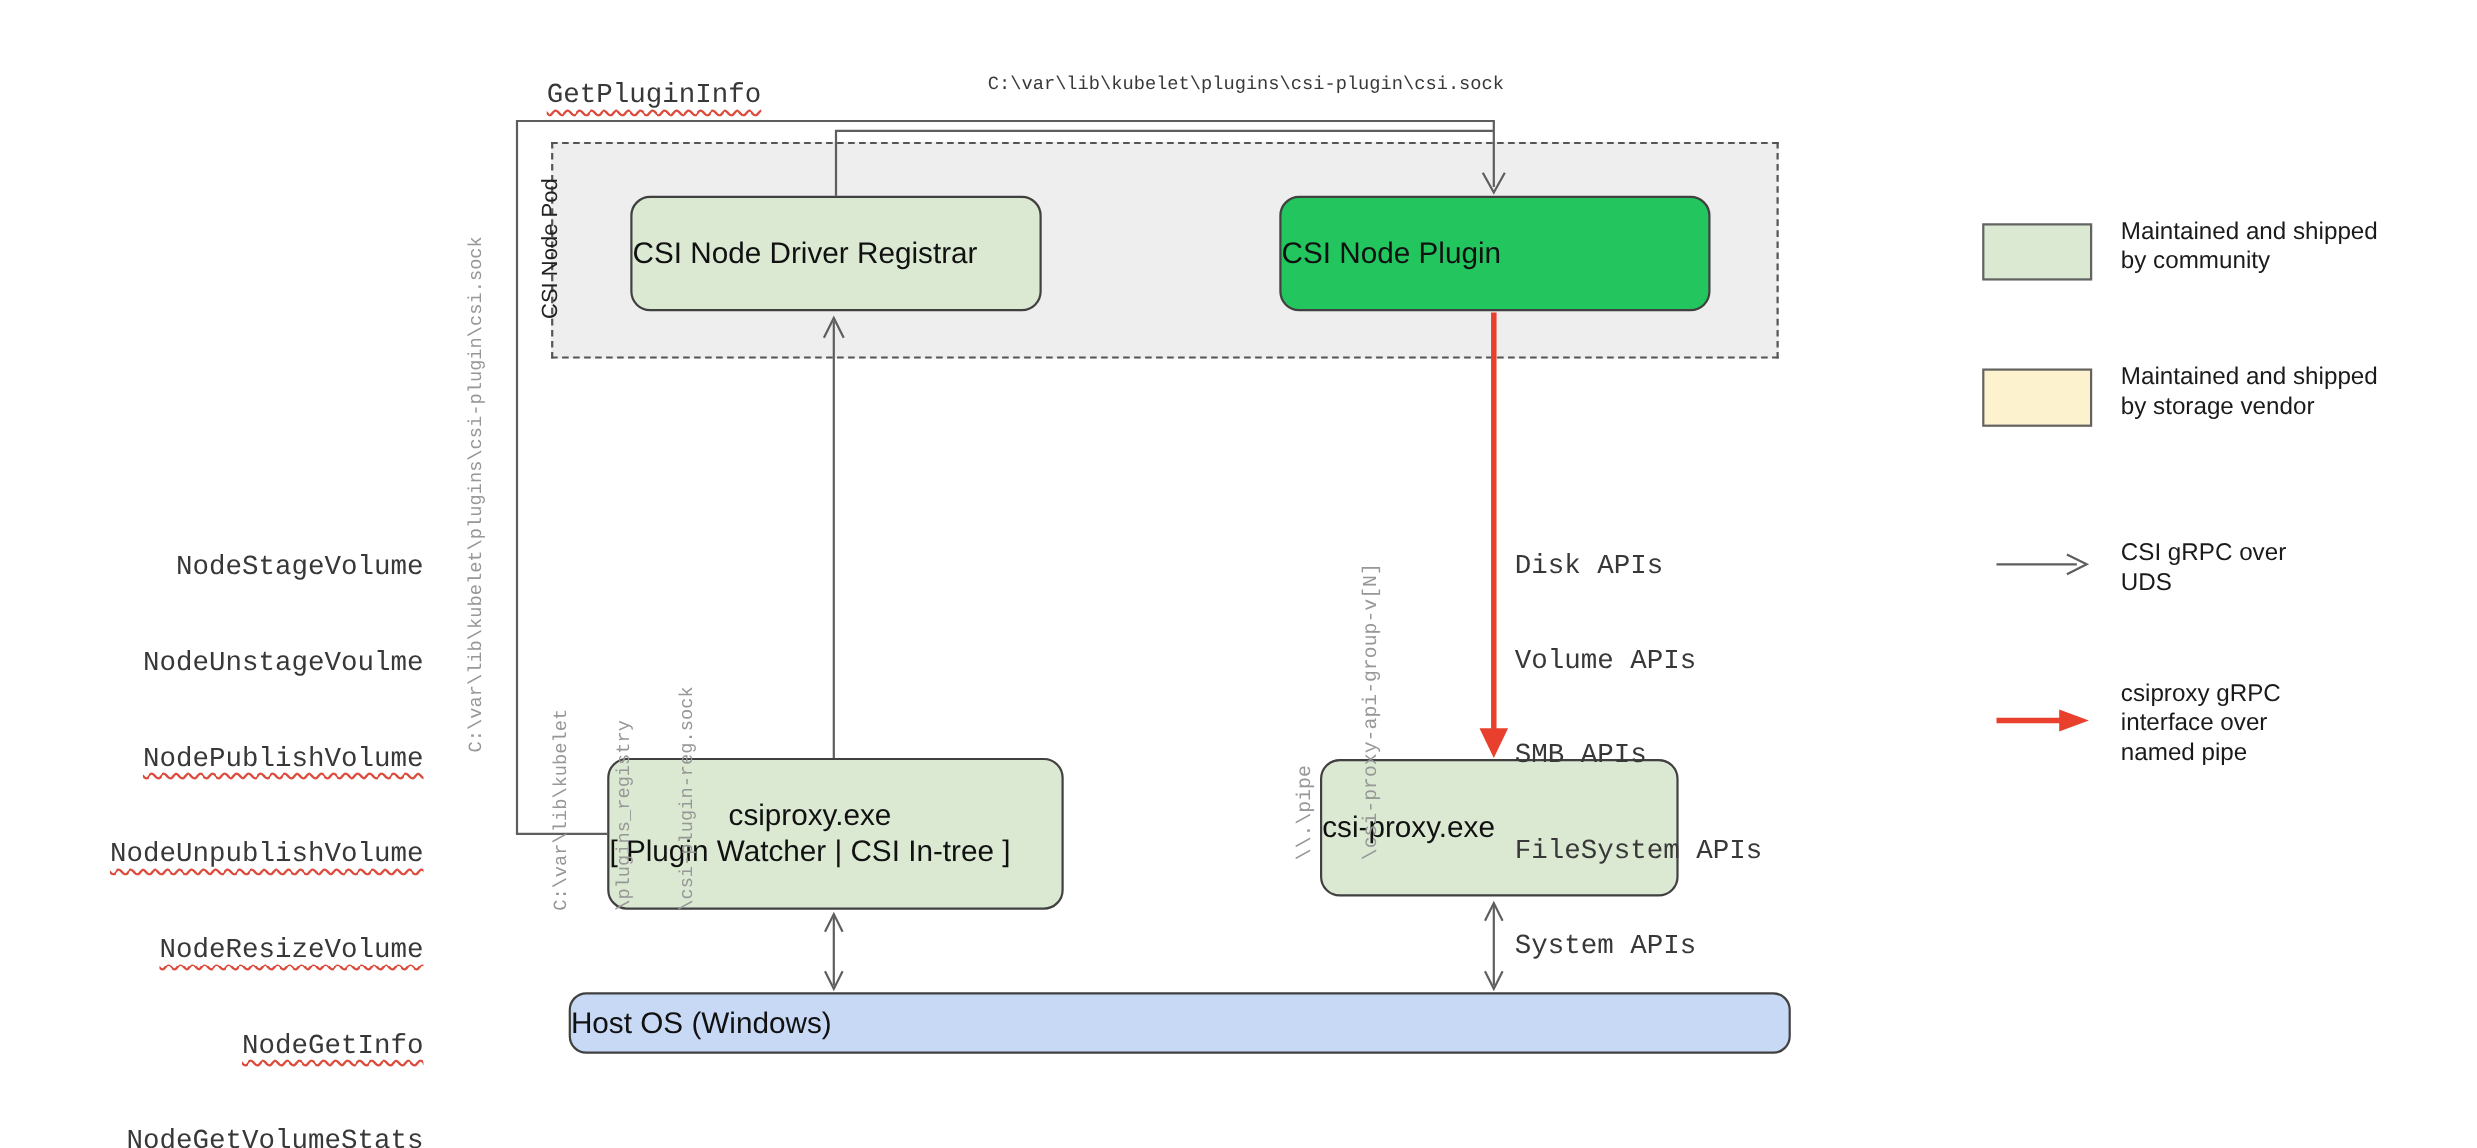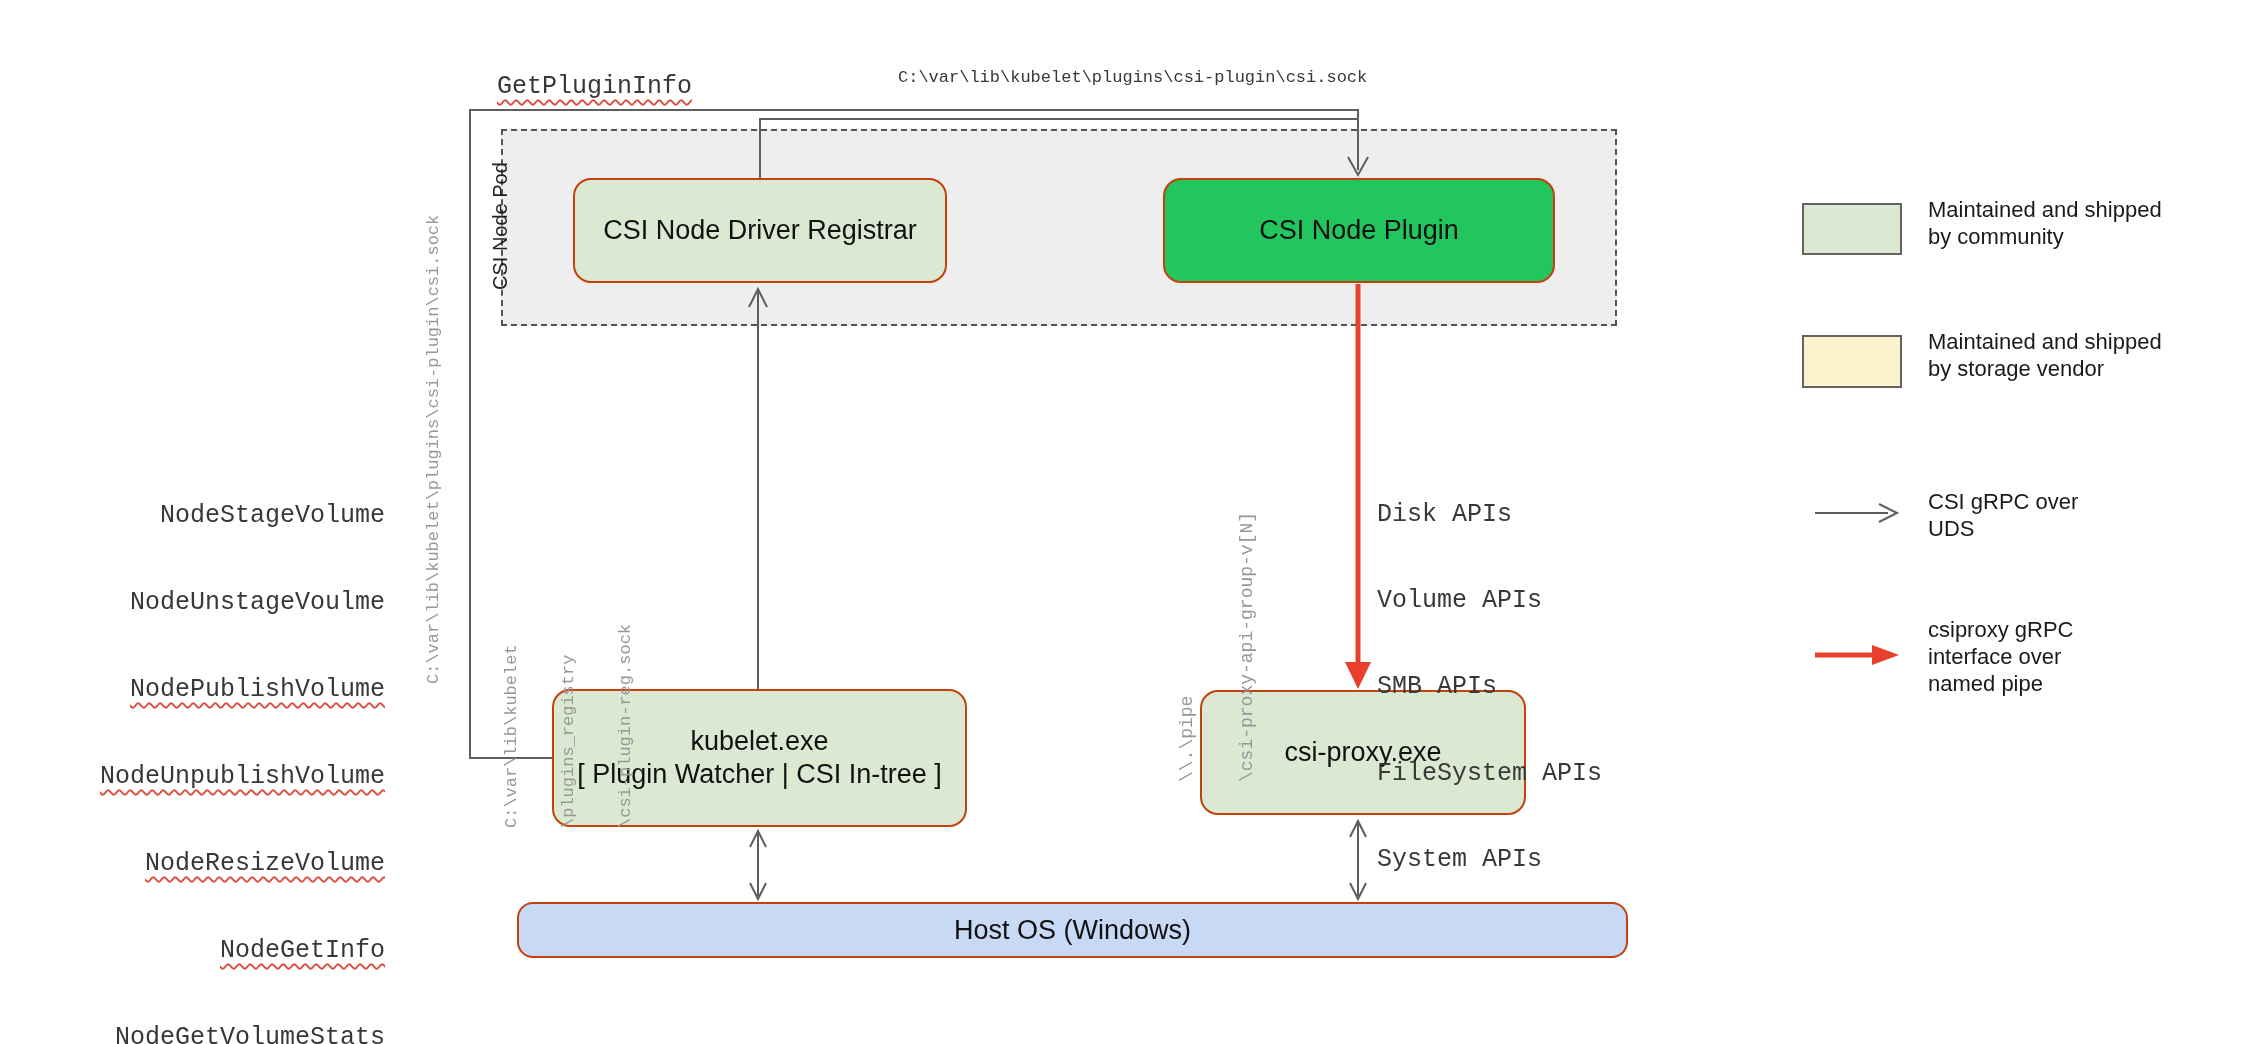--- a/index.html
+++ b/index.html
@@ -11,22 +11,22 @@
   svg.overlay { position:absolute; left:0; top:0; z-index:2; pointer-events:none; }
 
   
   .pod {
     position:absolute; left:501px; top:129px; width:1116px; height:197px;
     background:#eeeeee; border:2px dashed #555555; box-sizing:border-box; z-index:1;
   }
 
   
   .node {
-    position:absolute; box-sizing:border-box; border:2px solid #c2410c; border-radius:18px;
-    display:flex; align-items:center; justify-content:center; text-align:center;
+    position:absolute; box-sizing:border-box; border:2px solid #404040; border-radius:18px;
+    display:flex; align-items:center; justify-content:flex-start; text-align:center;
     font-size:27px; color:#111111; z-index:3; line-height:33px;
   }
   .green  { background:#dbe9d3; }
   .yellow { background:#22c55e; }
   .blue   { background:#c8d9f6; border-radius:16px; }
 
   
   .mono  { font-family:"Liberation Mono", monospace; color:#383838; white-space:pre; z-index:4; }
   .gmono { font-family:"Liberation Mono", monospace; color:#979797; white-space:pre; z-index:4; }
   .sq {
@@ -76,21 +76,21 @@
   <div class="node green" style="left:573px; top:178px; width:374px; height:105px;">
     <span>CSI Node Driver Registrar</span>
   </div>
 
   <div class="node yellow" style="left:1163px; top:178px; width:392px; height:105px;">
     <span>CSI Node Plugin</span>
   </div>
 
   <div class="node green" style="left:552px; top:689px; width:415px; height:138px;">
     <div>
-      <div>kubelet.exe</div>
+      <div>csiproxy.exe</div>
       <div>[ Plugin Watcher | CSI In-tree ]</div>
     </div>
   </div>
 
   <div class="node green" style="left:1200px; top:690px; width:326px; height:125px;">
     <span>csi-proxy.exe</span>
   </div>
 
   <div class="node blue" style="left:517px; top:902px; width:1111px; height:56px;">
     <span>Host OS (Windows)</span>

